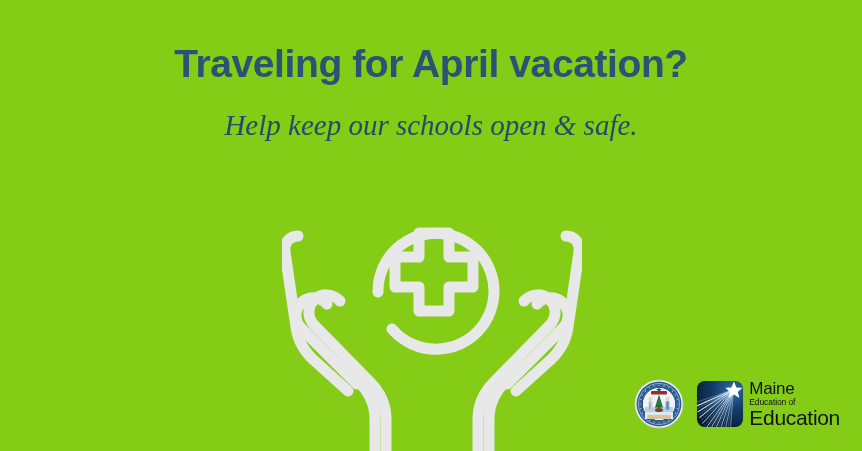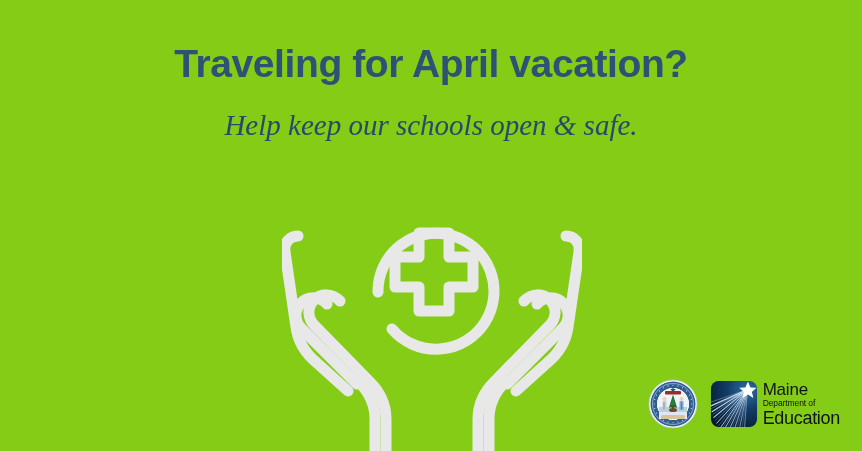--- a/index.html
+++ b/index.html
@@ -98,21 +98,21 @@
     font-weight: normal;
     letter-spacing: -0.2px;
   }
   .doe-dept {
     font-size: 8.5px;
     font-weight: normal;
     letter-spacing: -0.1px;
     margin-top: 1px;
   }
   .doe-education {
-    font-size: 18px;
+    font-size: 21px;
     font-weight: normal;
     letter-spacing: -0.3px;
     margin-top: 1px;
   }
 </style>
 </head>
 <body>
 
 <div id="poster">
 
@@ -242,19 +242,19 @@
             <line x1="78" y1="20" x2="37" y2="99" stroke-width="1"></line>
             <line x1="78" y1="20" x2="47" y2="99" stroke-width="1"></line>
             <line x1="78" y1="20" x2="57" y2="99" stroke-width="1"></line>
             <line x1="78" y1="20" x2="67" y2="99" stroke-width="1"></line>
           </g>
         </g>
         <polygon points="79,3 84.2,15.6 97,16.4 87.2,24.8 90.4,37.4 79,30.2 67.6,37.4 70.8,24.8 61,16.4 73.8,15.6" fill="#ffffff" clip-path="url(#roundclip)"></polygon>
       </svg>
       <div class="doe-words">
         <span class="doe-maine">Maine</span>
-        <span class="doe-dept">Department of</span>
+        <span class="doe-dept">Education of</span>
         <span class="doe-education">Education</span>
       </div>
     </div>
 
   </div>
 </div>
 
 </body></html>

